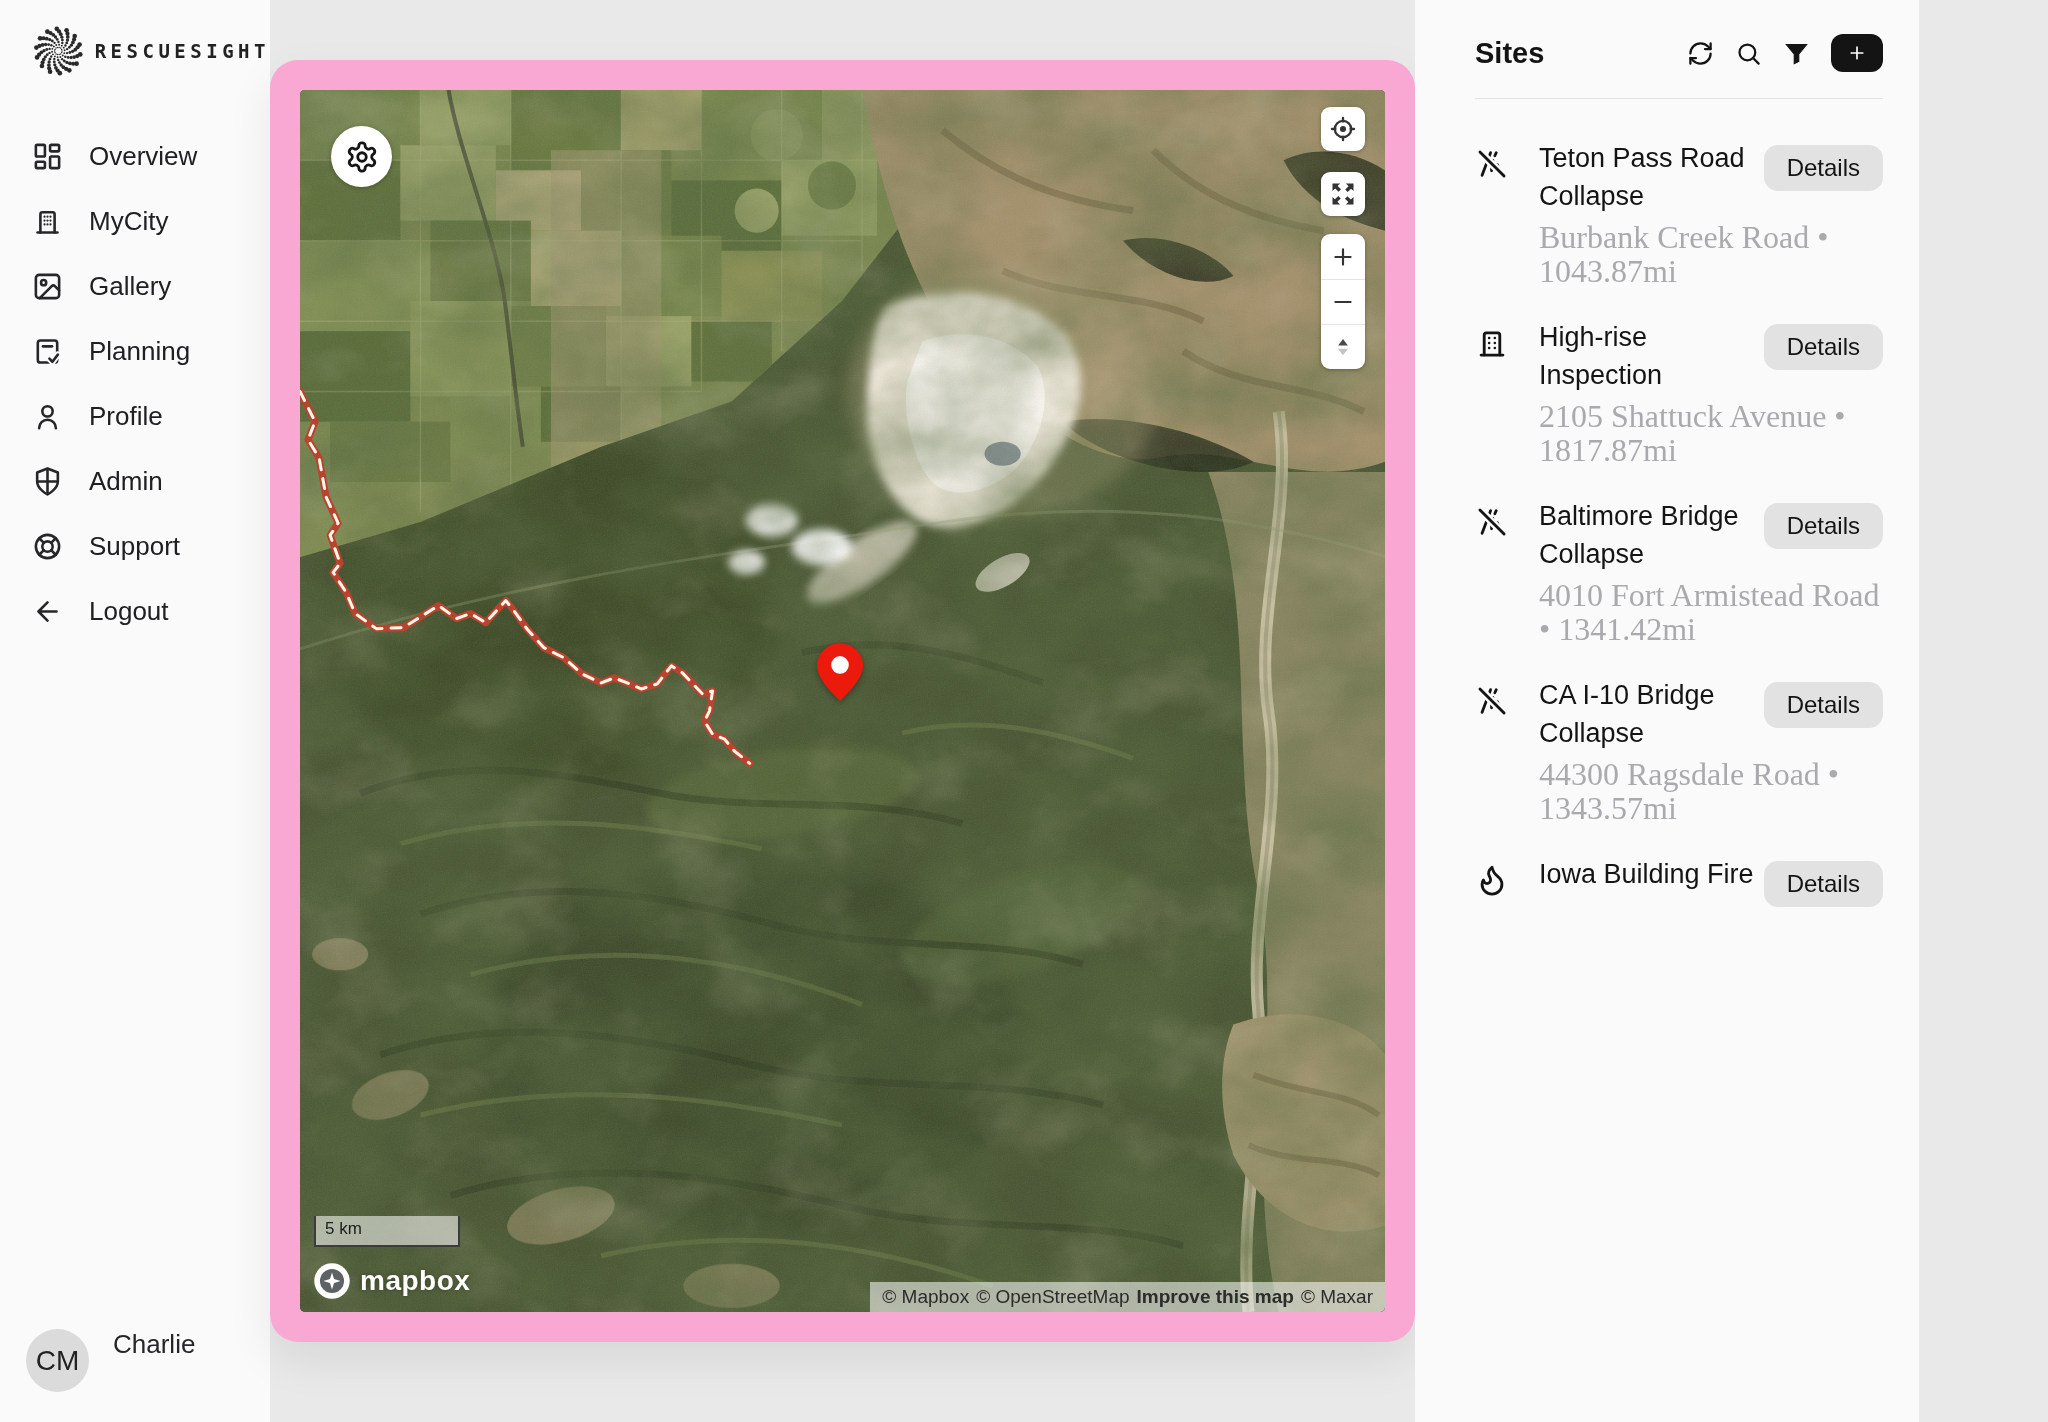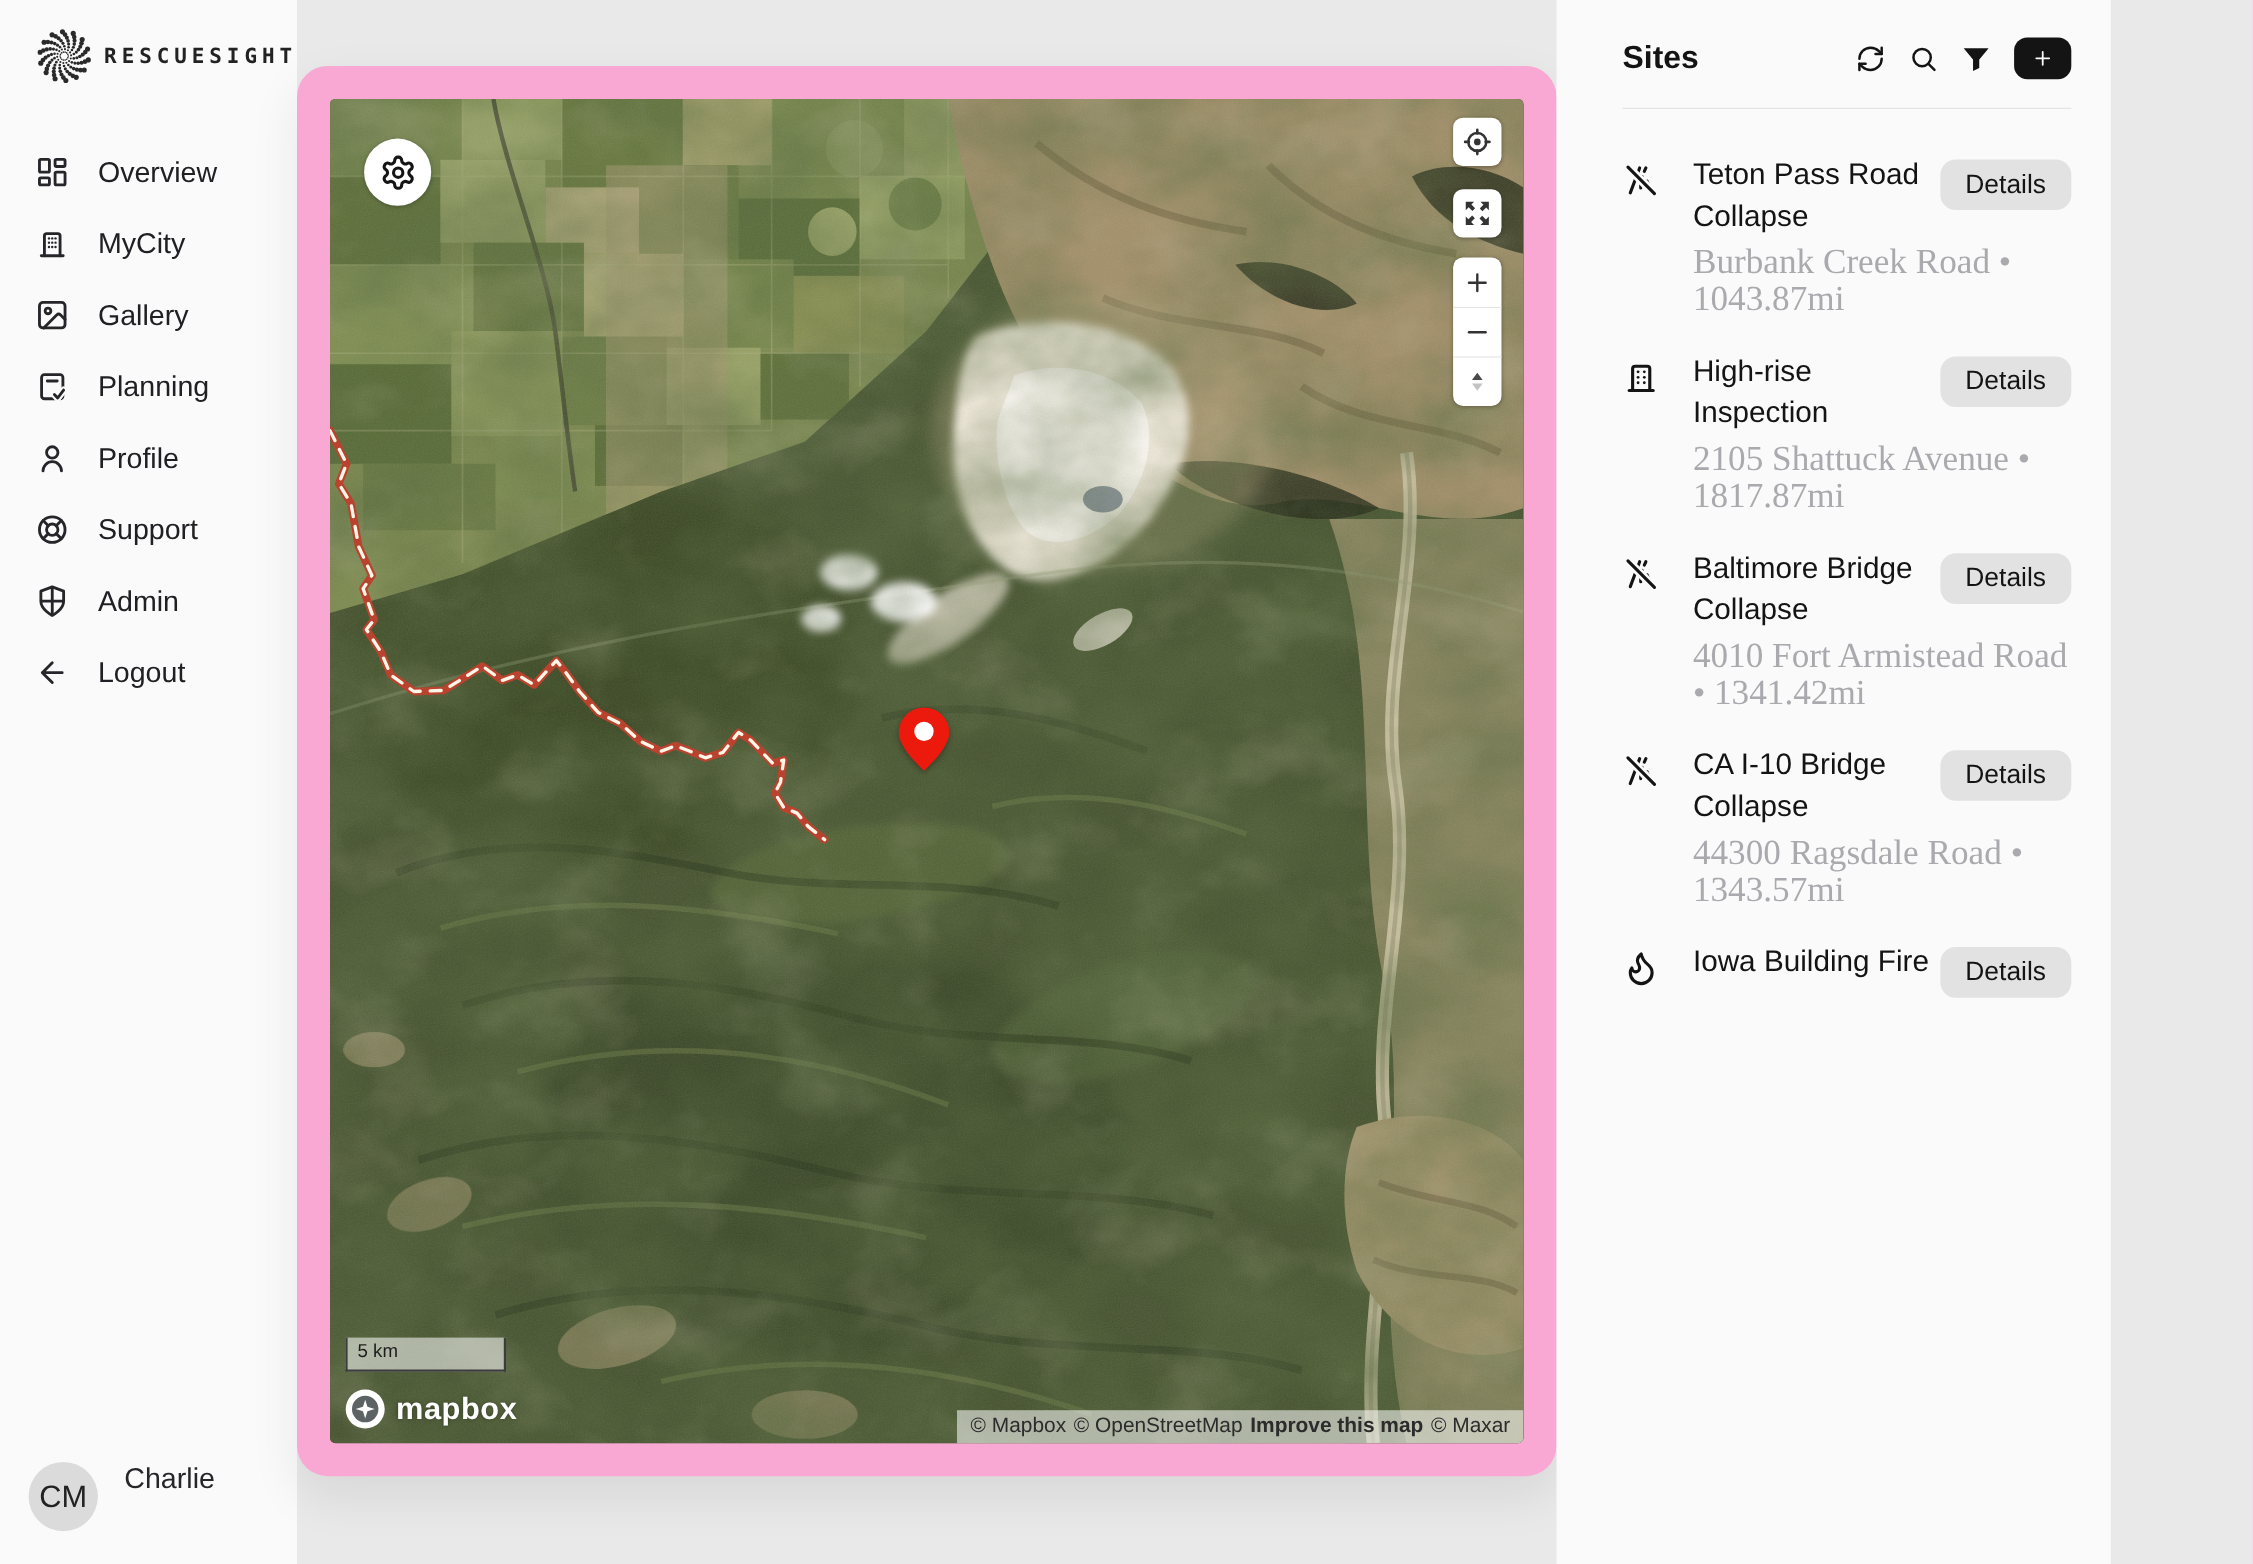--- a/index.html
+++ b/index.html
@@ -306,32 +306,32 @@
       </div>
       <div class="nav-item">
         <svg class="stroked" viewBox="0 0 24 24">
           <circle cx="12" cy="8" r="4"></circle>
             <path d="M5.5 21a6.5 6.5 0 0 1 13 0"></path>
         </svg>
         <span>Profile</span>
       </div>
       <div class="nav-item">
         <svg class="stroked" viewBox="0 0 24 24">
+          <path d="M12 22s8-4 8-10V5l-8-3-8 3v7c0 6 8 10 8 10z"></path>
+          <path d="M4.6 12h14.8M12 2.3v19.4"></path>
+        </svg>
+        <span>Admin</span>
+      </div>
+      <div class="nav-item">
+        <svg class="stroked" viewBox="0 0 24 24">
           <circle cx="12" cy="12" r="9"></circle>
             <circle cx="12" cy="12" r="4"></circle>
           <path d="m5.6 5.6 3.6 3.6M14.8 14.8l3.6 3.6M14.8 9.2l3.6-3.6M5.6 18.4l3.6-3.6"></path>
         </svg>
         <span>Support</span>
-      </div>
-      <div class="nav-item">
-        <svg class="stroked" viewBox="0 0 24 24">
-          <path d="M12 22s8-4 8-10V5l-8-3-8 3v7c0 6 8 10 8 10z"></path>
-          <path d="M4.6 12h14.8M12 2.3v19.4"></path>
-        </svg>
-        <span>Admin</span>
       </div>
       <div class="nav-item">
         <svg class="stroked" viewBox="0 0 24 24">
           <path d="M19 12H5M12 19l-7-7 7-7"></path>
         </svg>
         <span>Logout</span>
       </div>
     </nav>
 
     <div class="user">

